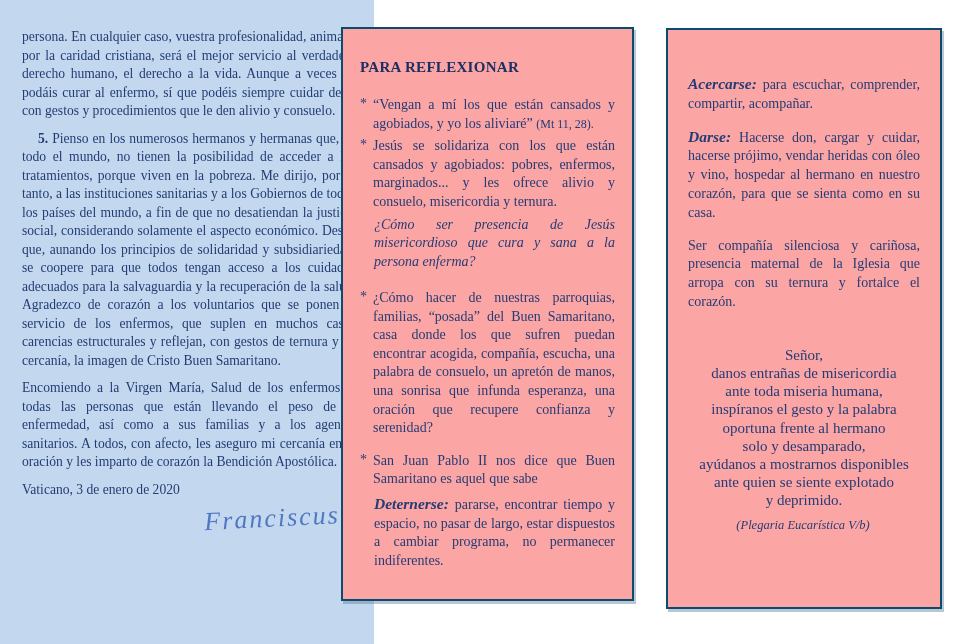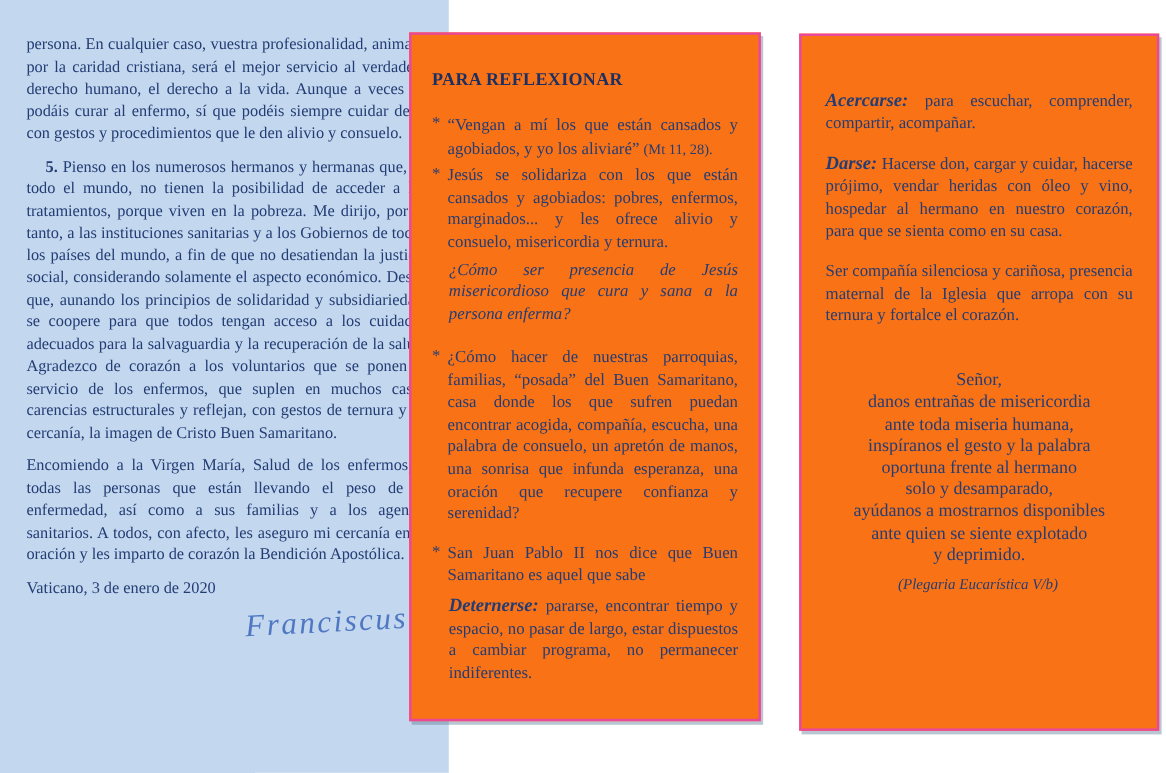--- a/index.html
+++ b/index.html
@@ -26,26 +26,26 @@
   .dateline{font-size:13px;margin-top:3px;}
   .signature{
     font-style:italic;font-size:26px;color:#4f77c2;
     transform:rotate(-3deg);text-align:right;padding-right:16px;
     letter-spacing:2px;margin-top:0px;
   }
 
   
   .box{
     position:absolute;box-sizing:border-box;
-    background:#f97316;border:2px solid #ec4899;
+    background:#fca5a5;border:2px solid #0c4a6e;
     box-shadow:2px 3px 0 rgba(100,130,160,0.45);
     overflow:hidden;
   }
   .box-mid{left:341px;top:27px;width:293px;height:574px;padding:30px 17px 0 17px;}
-  .box-right{left:666px;top:28px;width:300px;height:581px;padding:45px 20px 0 20px;}
+  .box-right{left:666px;top:28px;width:276px;height:581px;padding:45px 20px 0 20px;}
 
   .box-title{
     font-weight:bold;font-size:15px;letter-spacing:0.3px;
     margin:0 0 20px 0;color:#1c2f62;
   }
   .bullet{display:flex;margin:0 0 4px 0;}
   .bullet.gap{margin-bottom:14px;}
   .bullet .star{width:13px;flex:0 0 13px;font-size:14px;}
   .bullet .btext{flex:1;font-size:14px;line-height:18.6px;text-align:justify;}
   .citation{font-size:12px;}

